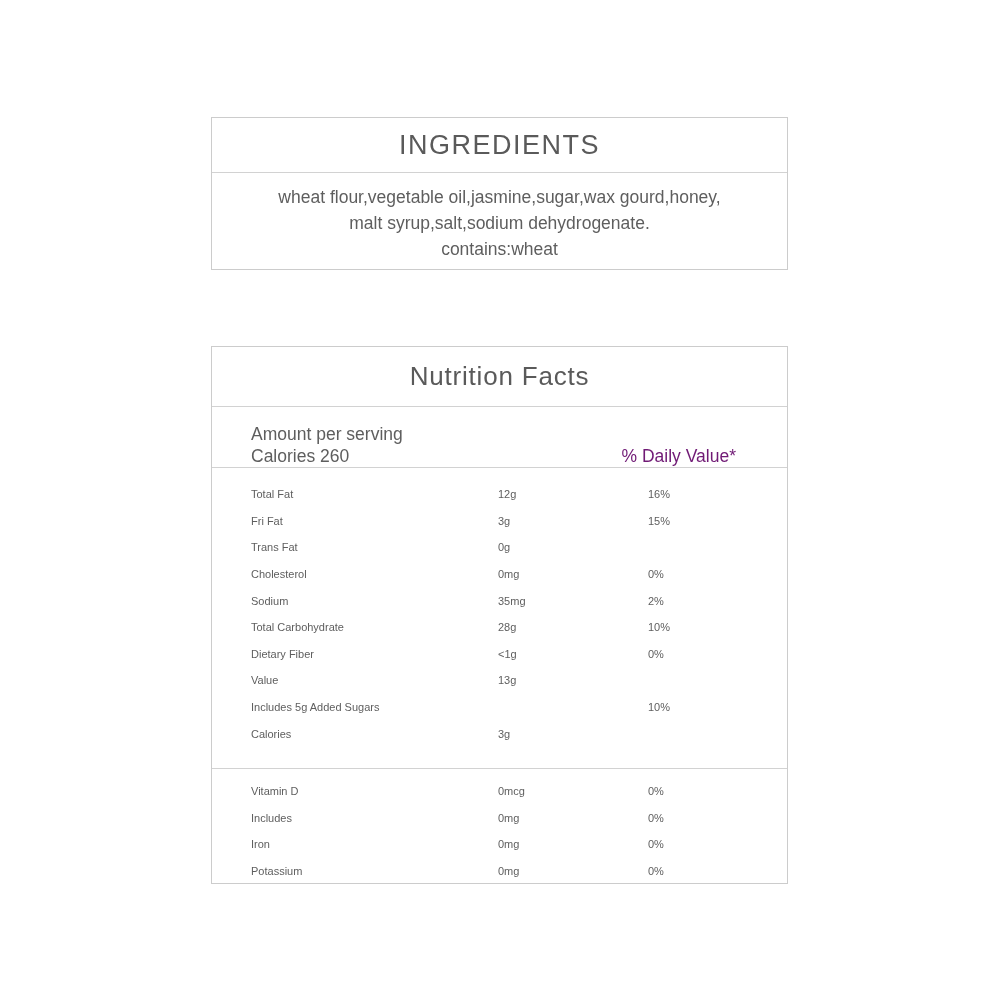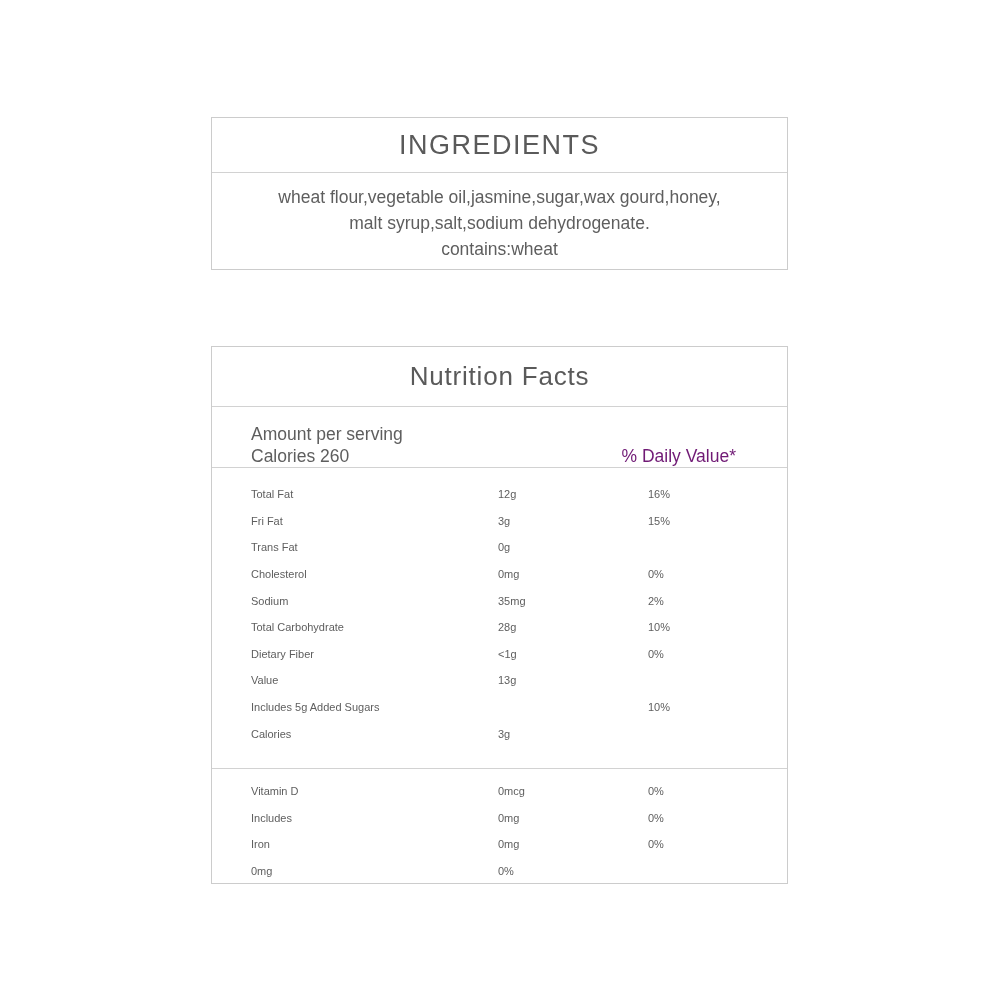--- a/index.html
+++ b/index.html
@@ -187,19 +187,20 @@
           <span>0%</span>
         </div>
 
         <div class="nutrient-row">
           <span>Iron</span>
           <span>0mg</span>
           <span>0%</span>
         </div>
 
         <div class="nutrient-row">
+          <span>Potassium</span>
           <span>0mg</span>
           <span>0%</span>
         </div>
       </div>
 
   </div>
 </div>
 
 </body></html>

